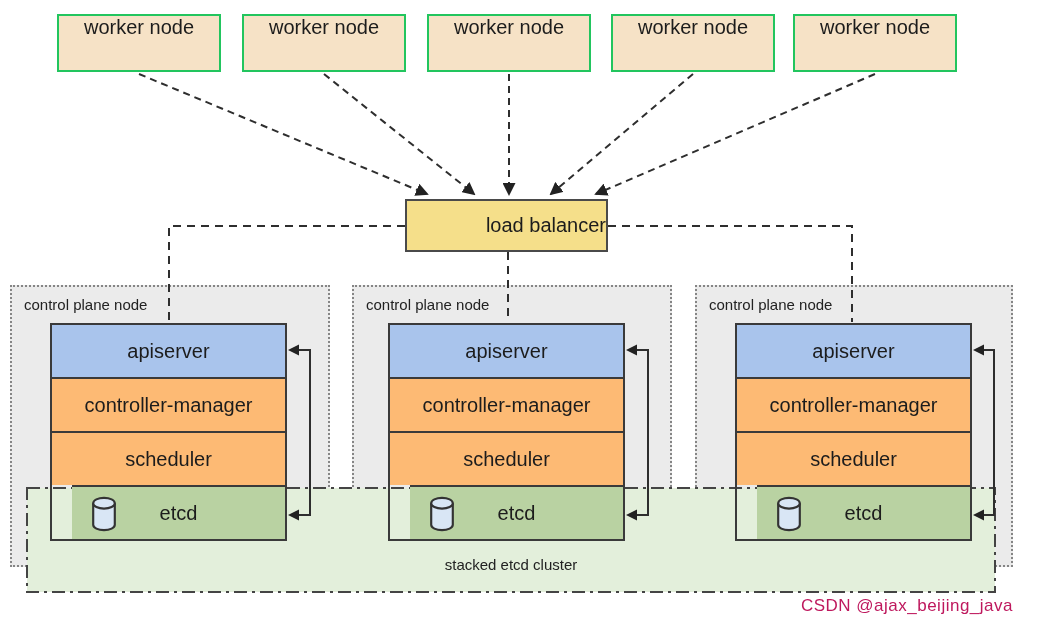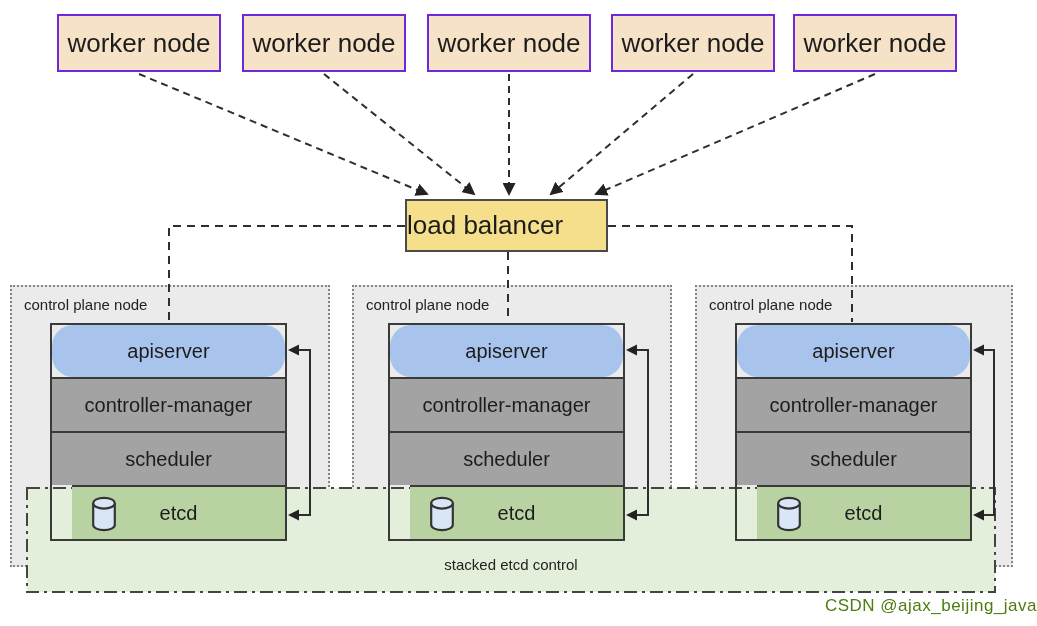--- a/index.html
+++ b/index.html
@@ -6,32 +6,32 @@
   *{box-sizing:border-box;}
   #diagram{
     position:relative;width:1037px;height:626px;background:#ffffff;
     font-family:"Liberation Sans", sans-serif;color:#1c1c1c;overflow:hidden;
   }
   .layer{position:absolute;left:0;top:0;width:1037px;height:626px;pointer-events:none;}
 
   
   .worker{
     position:absolute;top:14px;width:164px;height:58px;
-    background:#f6e2c6;border:2px solid #6d28d9;
-    display:flex;align-items:center;justify-content:center;
-    font-size:26px;
+    background:#f6e2c6;border:2px solid #22c55e;
+    display:flex;align-items:flex-start;justify-content:center;
+    font-size:20px;
   }
   .w1{left:57px}.w2{left:242px}.w3{left:427px}.w4{left:611px}.w5{left:793px}
 
   
   .lb{
     position:absolute;left:405px;top:199px;width:203px;height:53px;
     background:#f5df8a;border:2px solid #4a4a4a;
-    display:flex;align-items:center;justify-content:flex-start;
-    font-size:26px;
+    display:flex;align-items:center;justify-content:flex-end;
+    font-size:20px;
   }
 
   
   .cp{
     position:absolute;top:285px;height:282px;
     background:#ebebeb;border:2px dotted #858585;
   }
   .cp1{left:10px;width:320px}.cp2{left:352px;width:320px}.cp3{left:695px;width:318px}
   .cp-label{
     position:absolute;left:12px;top:9px;font-size:15px;color:#222;white-space:nowrap;text-align:center;
@@ -41,33 +41,33 @@
   .stack{
     position:absolute;top:323px;width:237px;height:218px;
     border:2px solid #3a3a3a;display:flex;flex-direction:column;
   }
   .s1{left:50px}.s2{left:388px}.s3{left:735px}
   .row{
     flex:1;display:flex;align-items:center;justify-content:center;
     font-size:20px;border-top:2px solid #3a3a3a;position:relative;
   }
   .row:first-child{border-top:none;}
-  .row.apiserver{background:#a9c4ec;border-radius:21px;}
-  .row.light{background:#a3a3a3;}
+  .row.apiserver{background:#a9c4ec;}
+  .row.light{background:#fdba74;}
   .row.etcd{background:#b9d2a2;margin-left:20px;}
   .db-icon{position:absolute;left:18px;top:9px;width:28px;height:36px;}
 
   
   .etcd-cluster-label{
     position:absolute;left:27px;top:556px;width:968px;text-align:center;
     font-size:15px;color:#222;
   }
 
   .watermark{
-    position:absolute;right:0;top:596px;font-size:17px;color:#4d7c0f;
+    position:absolute;right:24px;top:596px;font-size:17px;color:#be185d;
     letter-spacing:0.5px;
   }
 </style>
 </head>
 <body>
 
 <div id="diagram">
 
   <div class="cp cp1">
     <div class="cp-label">control plane node</div>
@@ -75,21 +75,21 @@
   <div class="cp cp2">
     <div class="cp-label">control plane node</div>
   </div>
   <div class="cp cp3">
     <div class="cp-label">control plane node</div>
   </div>
 
   <svg class="layer" width="1037" height="626" viewBox="0 0 1037 626">
     <rect x="27" y="488" width="968" height="104" fill="#e3efdb" stroke="#444444" stroke-width="2" stroke-dasharray="13 5 3 5"></rect>
   </svg>
-  <div class="etcd-cluster-label">stacked etcd control</div>
+  <div class="etcd-cluster-label">stacked etcd cluster</div>
 
   <div class="worker w1">
       <span>worker node</span>
     </div>
   <div class="worker w2">
       <span>worker node</span>
     </div>
   <div class="worker w3">
       <span>worker node</span>
     </div>

